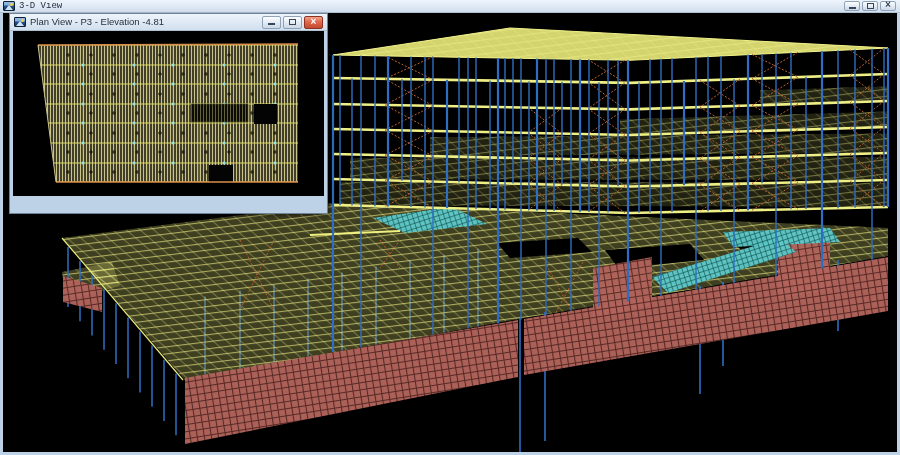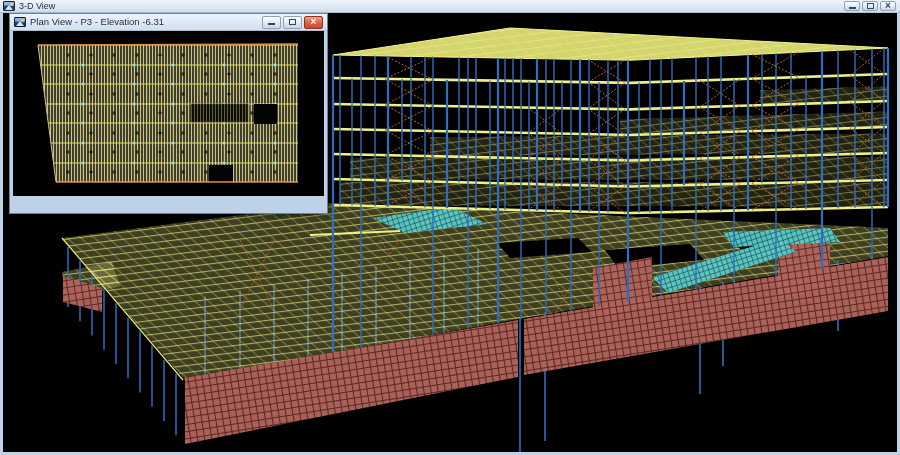--- a/index.html
+++ b/index.html
@@ -10,21 +10,21 @@
     font-family:"Liberation Sans",sans-serif;
     outline:1px solid #7f93a8;
     overflow:hidden;
   }
   .titlebar{
     display:flex;align-items:center;
     background:linear-gradient(var(--titlebar_a),var(--titlebar_b));
     border-bottom:1px solid #aebfd2;
     user-select:none;
   }
-  .tb-outer{height:13px;padding:0 4px 0 3px;}
+  .tb-outer{height:13px;padding:0 4px 0 3px;font-family:Liberation Mono, monospace;}
   .tb-inner{height:17px;padding:0 4px 0 4px;}
   .titlebar .title{
     color:var(--title_text);
     font-size:9px;line-height:1;margin-left:4px;flex:1;
     white-space:nowrap;overflow:hidden;
   }
   .tb-inner .title{font-size:9.5px;}
   .app-icon{
     position:relative;width:12px;height:10px;flex:0 0 auto;
     background:linear-gradient(#8fb6e0 30%,#27508c 55%,#123058);
@@ -324,21 +324,21 @@
             <line x1="884" y1="48.18998533417138" x2="884" y2="207.09411271736855" stroke="#2e6ec2" stroke-width="1.4"></line>
             <line x1="888" y1="48" x2="888" y2="207" stroke="#2e6ec2" stroke-width="2.2"></line>
           </g>
         </g>
       </svg>
   </div>
 
   <div class="inner-window">
     <div class="titlebar tb-inner">
       <span class="app-icon"></span>
-      <span class="title">Plan View - P3 - Elevation -6.31</span>
+      <span class="title">Plan View - P3 - Elevation -4.81</span>
       <span class="controls">
         <span class="wbtn">
             <span class="g-min"></span>
           </span>
         <span class="wbtn">
             <span class="g-box"></span>
           </span>
         <span class="wbtn close">
             <span class="g-x">×</span>
           </span>

